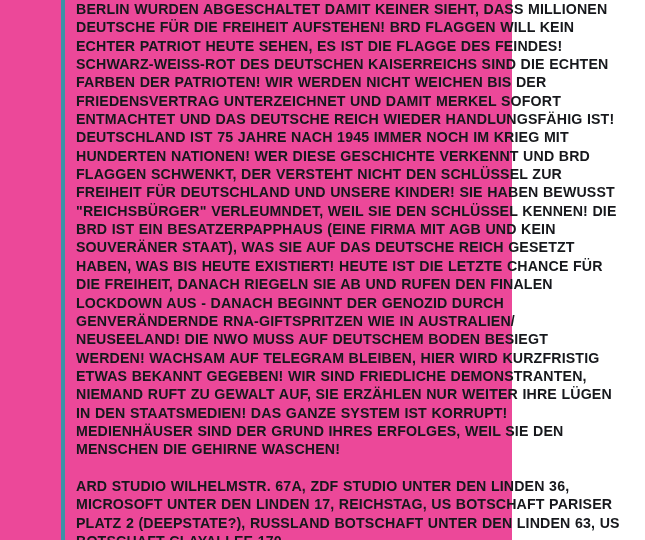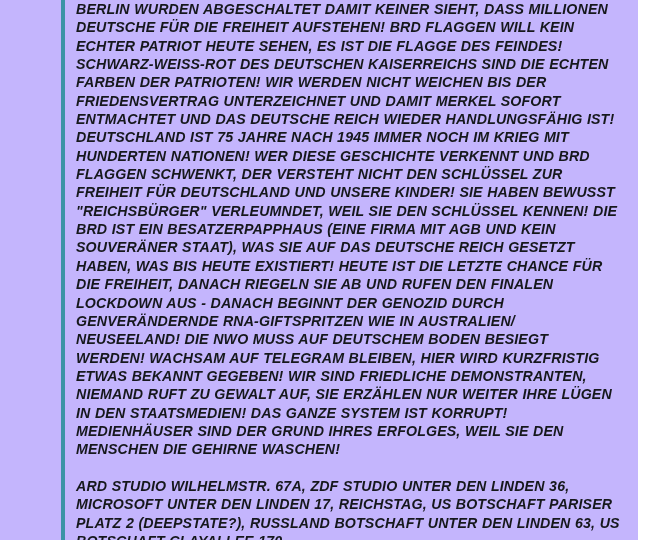--- a/index.html
+++ b/index.html
@@ -8,25 +8,24 @@
     background: #ffffff;
   }
   body {
     width: 645px;
     height: 540px;
     overflow: hidden;
     font-family: "Liberation Sans", sans-serif;
   }
   .post {
     position: relative;
-    width: 638px;
+    width: 512px;
     height: 540px;
     box-sizing: border-box;
-    background: #c4b5fd;
-    font-style: italic;
+    background: #ec4899;
   }
   .quote-bar {
     position: absolute;
     left: 61px;
     top: 0;
     width: 4px;
     height: 540px;
     background: #3c93a6;
   }
   .content {

